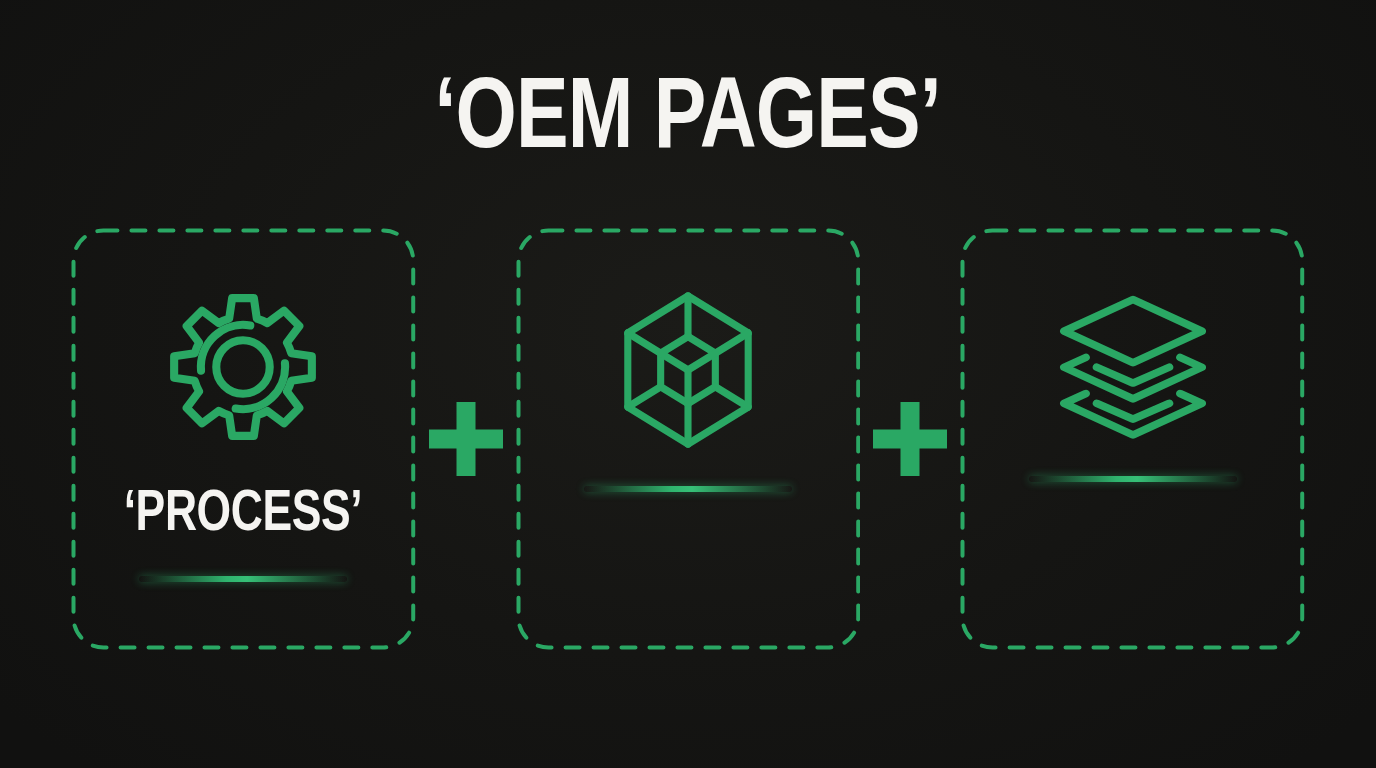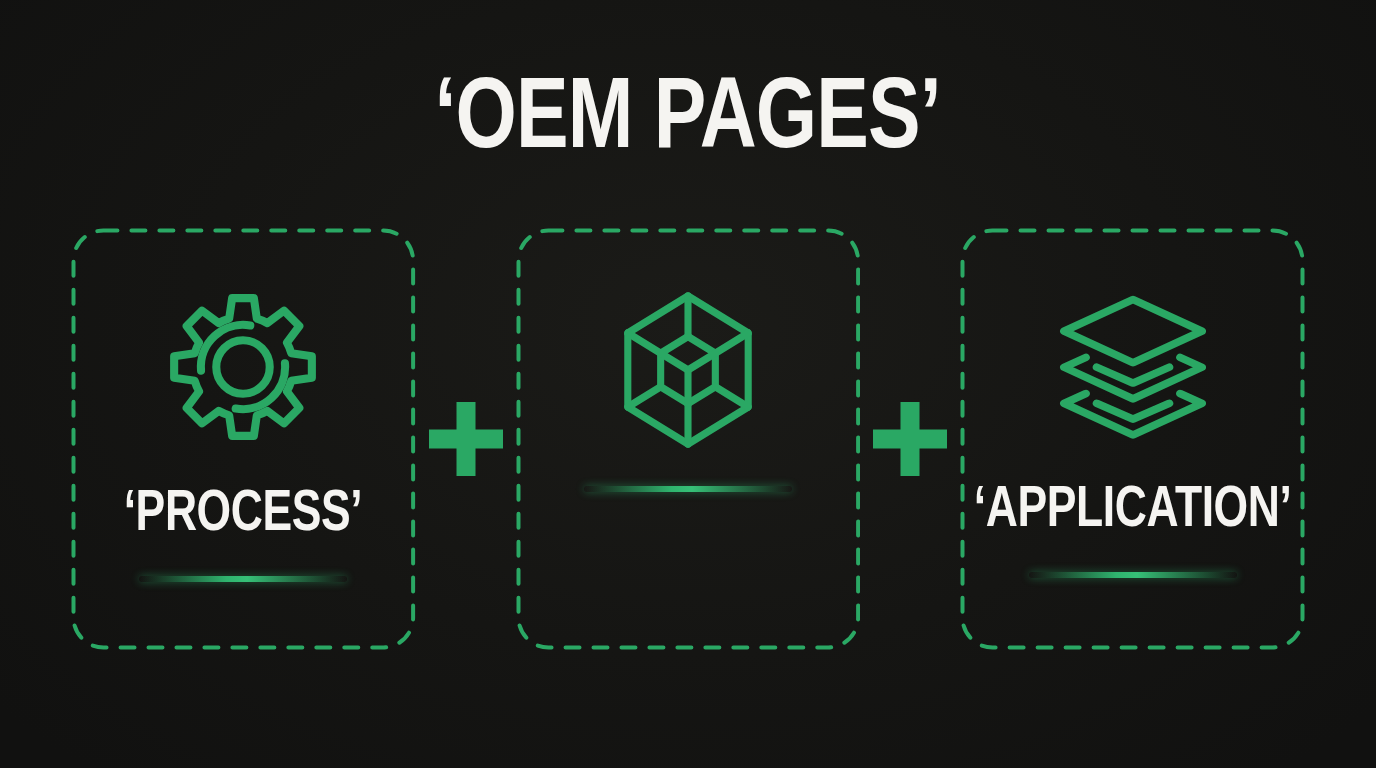--- a/index.html
+++ b/index.html
@@ -160,18 +160,17 @@
       </svg>
       <svg class="icon-svg" width="172" height="158" viewBox="0 0 200 210" preserveAspectRatio="none">
         <g fill="none" stroke="#2aa864" stroke-width="10" stroke-linejoin="round" stroke-linecap="round">
           <polygon points="100,18 180,60 100,102 20,60"></polygon>
           <polyline points="45,95 20,108 100,150 180,108 155,95"></polyline>
           <polyline points="58,108 100,129 142,108"></polyline>
           <polyline points="45,143 20,156 100,198 180,156 155,143"></polyline>
           <polyline points="58,156 100,177 142,156"></polyline>
         </g>
       </svg>
-      <div class="card-label"><span class="condense">‘APPLICATION’</span></div>
       <div class="underline"></div>
     </div>
 
   </div>
 </div>
 
 </body></html>

